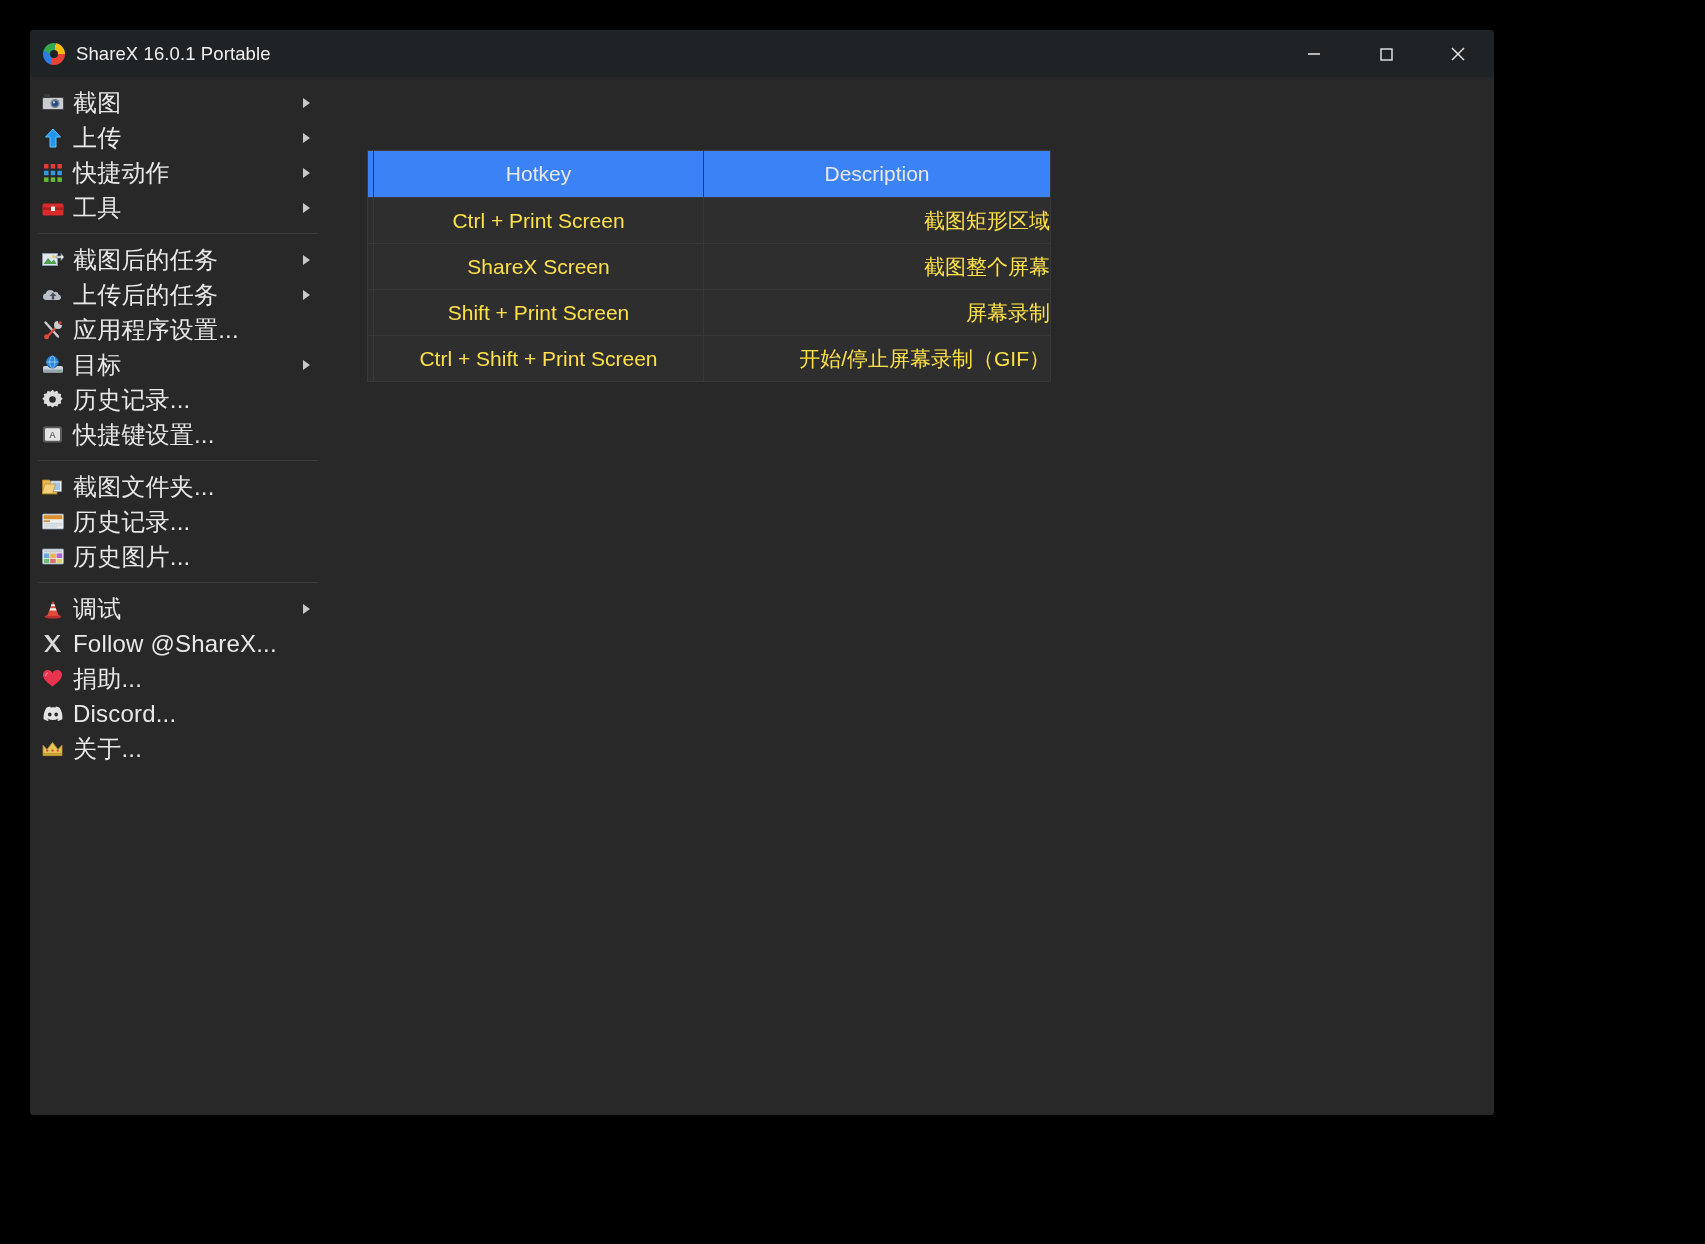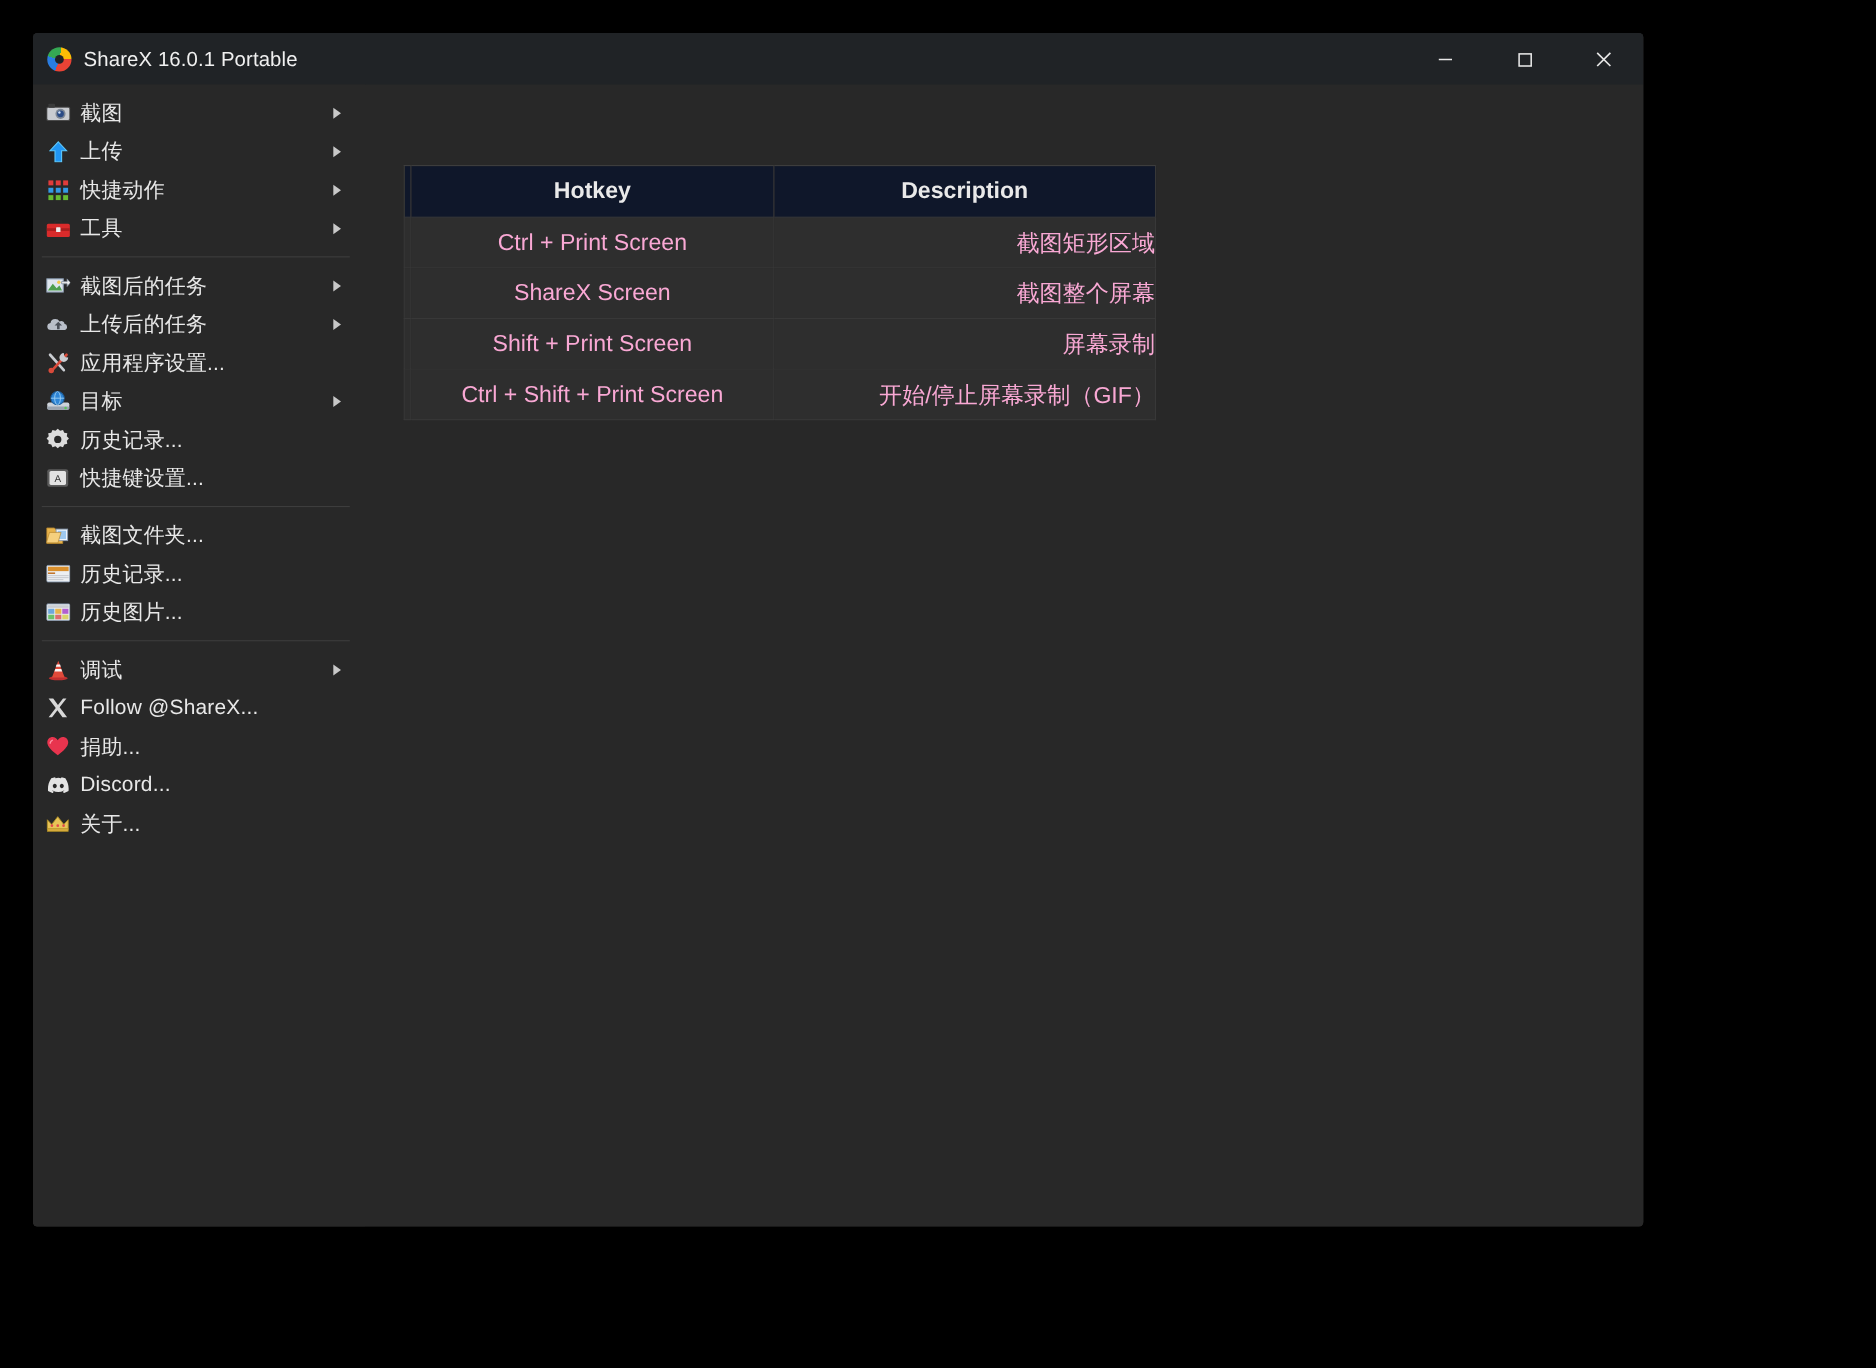--- a/index.html
+++ b/index.html
@@ -115,21 +115,21 @@
     flex: 0 0 auto;
     display: flex;
     align-items: center;
     justify-content: center;
     font-size: 17px;
     line-height: 1;
   }
   .menu-icon svg { display:block; }
 
   .menu-label {
-    font-size: 19px;
+    font-size: 24px;
     color: #e8e8e8;
     white-space: nowrap;
     letter-spacing: .2px;
   }
 
   .submenu-arrow {
     position: absolute;
     right: 22px;
     width: 0; height: 0;
     border-left: 7px solid #c8c8c8;
@@ -150,34 +150,34 @@
     padding-left: 35px;
   }
 
   #hotkey-table {
     width: 677px;
     border-collapse: collapse;
     table-layout: fixed;
   }
 
   #hotkey-table th {
-    background: #0f172a;
-    font-weight: bold;
+    background: #3b82f6;
+    font-weight: normal;
     font-size: 21px;
     color: #e9e9e9;
     height: 47px;
     border: 1px solid #383838;
     border-top: 1px solid #3d3d3d;
   }
 
   #hotkey-table td {
     border: 1px solid #383838;
     height: 46px;
     font-size: 21px;
-    color: #f9a8d4;
+    color: #fde047;
     background: #2e2e2e;
   }
 
   td.hk-key   { text-align: center; padding: 0 6px; }
   td.hk-desc  { text-align: right;   padding-left: 14px; }
 
   th.col-hotkey { width: 330px; }
   th.col-desc   { width: 347px; }
 
   

